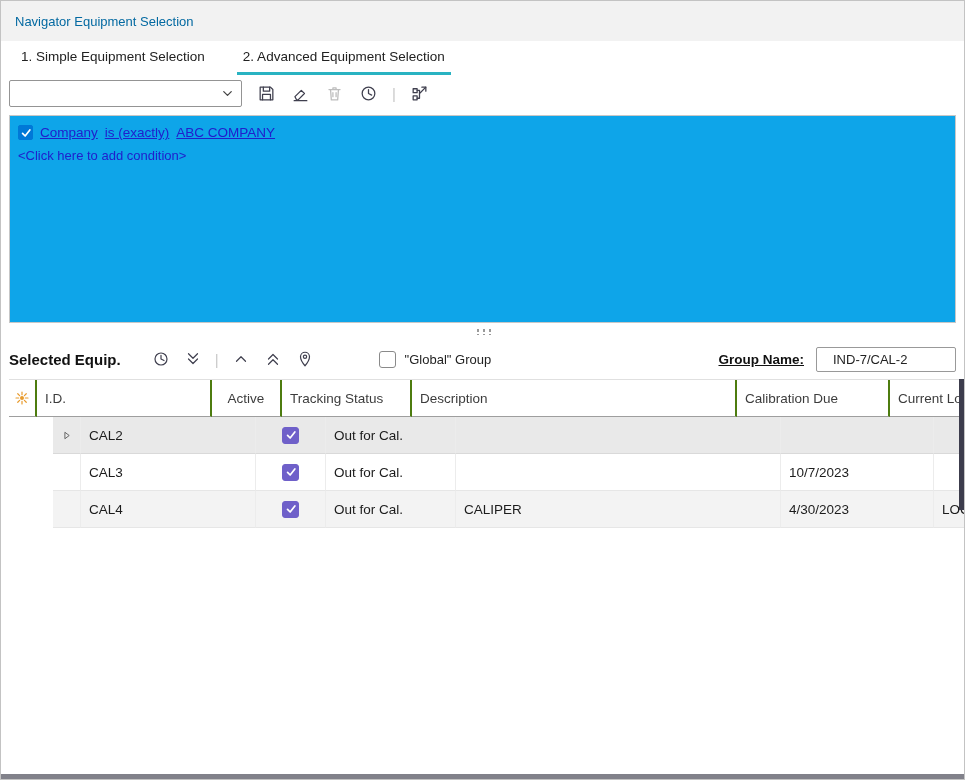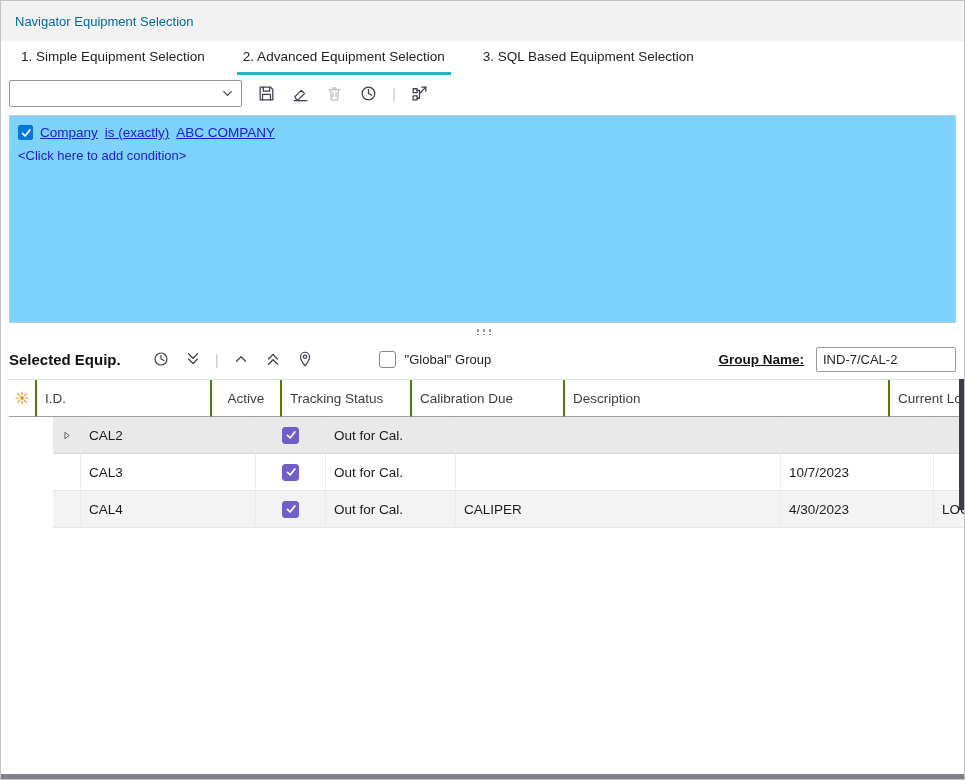--- a/index.html
+++ b/index.html
@@ -28,21 +28,21 @@
   
   .toolbar { height:36px; display:flex; align-items:center; padding-left:8px; gap:14px; background:#fff; }
   .combo { width:233px; height:27px; border:1px solid #949494; border-radius:2px; background:#fff; display:flex; align-items:center; padding:0 6px; cursor:pointer; }
   .combo .combo-value { flex:1; font-size:13px; color:#222; }
   .icon { width:20px; height:20px; display:inline-flex; align-items:center; justify-content:center; cursor:pointer; }
   .icon svg { width:19px; height:19px; stroke:#3f3f4e; fill:none; stroke-width:1.6; stroke-linecap:round; stroke-linejoin:round; }
   .icon.disabled svg { stroke:#bdbdbd; }
   .vsep { color:#c9c9c9; font-size:15px; user-select:none; }
 
   
-  .cond-panel { margin:4px 8px 0 8px; height:208px; border:1px solid #c7c7c7; background:#7dd3fc; padding:9px 8px; }
+  .cond-panel { margin:4px 8px 0 8px; height:208px; border:1px solid #c7c7c7; background:#0ea5e9; padding:9px 8px; }
   .cond-row { display:flex; align-items:center; gap:7px; margin-bottom:8px; }
   .cond-link { color:#2020cc; font-size:13.5px; text-decoration:underline; cursor:pointer; }
   .add-link { color:#2020cc; font-size:13px; cursor:pointer; }
 
   
   .cb { width:17px; height:17px; border:1px solid #8a8a8a; border-radius:3px; background:#fff; display:inline-flex; align-items:center; justify-content:center; cursor:pointer; flex:0 0 auto; }
   .cb svg { width:12px; height:12px; visibility:hidden; }
   .cb.checked svg { visibility:visible; }
   .cb.blue { width:15px; height:15px; border-radius:2px; }
   .cb.blue.checked { background:#0078d7; border-color:#0078d7; }
@@ -54,21 +54,21 @@
     background-image: radial-gradient(circle, #9a9a9a 1.2px, transparent 1.3px);
     background-size: 6px 5px; }
 
   
   .sel-bar { height:40px; display:flex; align-items:center; padding:0 8px; gap:12px; background:#fff; }
   .sec-title { font-size:15px; font-weight:bold; color:#111; margin-right:18px; }
   .sel-bar .icon svg { width:18px; height:18px; }
   .gg { display:flex; align-items:center; gap:9px; margin-left:52px; }
   .gg-label { font-size:13px; color:#222; }
   .gn-label { margin-left:auto; font-size:13.5px; font-weight:bold; color:#111; text-decoration:underline; }
-  .gn-input { width:140px; height:25px; border:1px solid #999; border-radius:2px; font-family:"Liberation Sans",sans-serif; font-size:13px; color:#222; padding:0 6px; }
+  .gn-input { width:140px; height:25px; border:1px solid #999; border-radius:2px; font-family:"Liberation Sans",sans-serif; font-size:13px; color:#222; padding:0 16px; }
 
   
   .grid { position:relative; margin-left:8px; width:957px; background:#fff; }
   .grow { display:flex; align-items:stretch; }
   .gcell { display:flex; align-items:center; padding-left:8px; font-size:13.5px; color:#1c1c1c; border-right:1px solid #ececec; border-bottom:1px solid #e6e6e6; overflow:hidden; white-space:nowrap; }
   .ghead { height:38px; border-top:1px solid #e0e0e0; }
   .ghead .gcell { color:#3c3c3c; border-bottom:1px solid #9e9e9e; border-right:2px solid #4d7c0f; }
   .drow { height:37px;margin-left:44px; }
   .drow.alt .gcell { background:#f3f3f3; }
   .drow.selected .gcell { background:#e9e9e9; border-bottom-color:#d9d9d9; }
@@ -89,21 +89,20 @@
 <div class="window">
 
   <div class="titlebar">
     <span>Navigator Equipment Selection</span>
   </div>
 
 
   <div class="tabs">
     <div class="tab">1. Simple Equipment Selection</div>
     <div class="tab active">2. Advanced Equipment Selection</div>
-    <div class="tab">3. SQL Based Equipment Selection</div>
   </div>
 
   <div class="toolbar">
     <div class="combo">
       <span class="combo-value"></span>
       <svg viewBox="0 0 24 24" width="15" height="15" fill="none" stroke="#444" stroke-width="2" stroke-linecap="round" stroke-linejoin="round">
           <path d="M6 9l6 6 6-6"></path>
         </svg>
     </div>
     <span class="icon">
@@ -209,22 +208,22 @@
     <div class="grow ghead">
       <div class="gcell col-ind">
         <svg viewBox="0 0 24 24" width="16" height="16" fill="none" stroke="#e89b2d" stroke-width="1.8" stroke-linecap="round">
           <circle cx="12" cy="12" r="3" fill="#e89b2d" stroke="none"></circle>
           <path d="M12 3v4M12 17v4M3 12h4M17 12h4M5.6 5.6l2.8 2.8M15.6 15.6l2.8 2.8M18.4 5.6l-2.8 2.8M8.4 15.6l-2.8 2.8"></path>
         </svg>
       </div>
       <div class="gcell col-id">I.D.</div>
       <div class="gcell col-active">Active</div>
       <div class="gcell col-track">Tracking Status</div>
+      <div class="gcell col-desc">Description</div>
       <div class="gcell col-cal">Calibration Due</div>
-      <div class="gcell col-desc">Description</div>
       <div class="gcell col-loc">Current Lo</div>
     </div>
 
     <div class="grow drow selected">
       <div class="gcell col-ind">
         <svg viewBox="0 0 24 24" width="13" height="13" fill="none" stroke="#555" stroke-width="1.6" stroke-linejoin="round">
             <path d="M9 6l8 6-8 6z"></path>
           </svg>
       </div>
       <div class="gcell col-id">CAL2</div>

